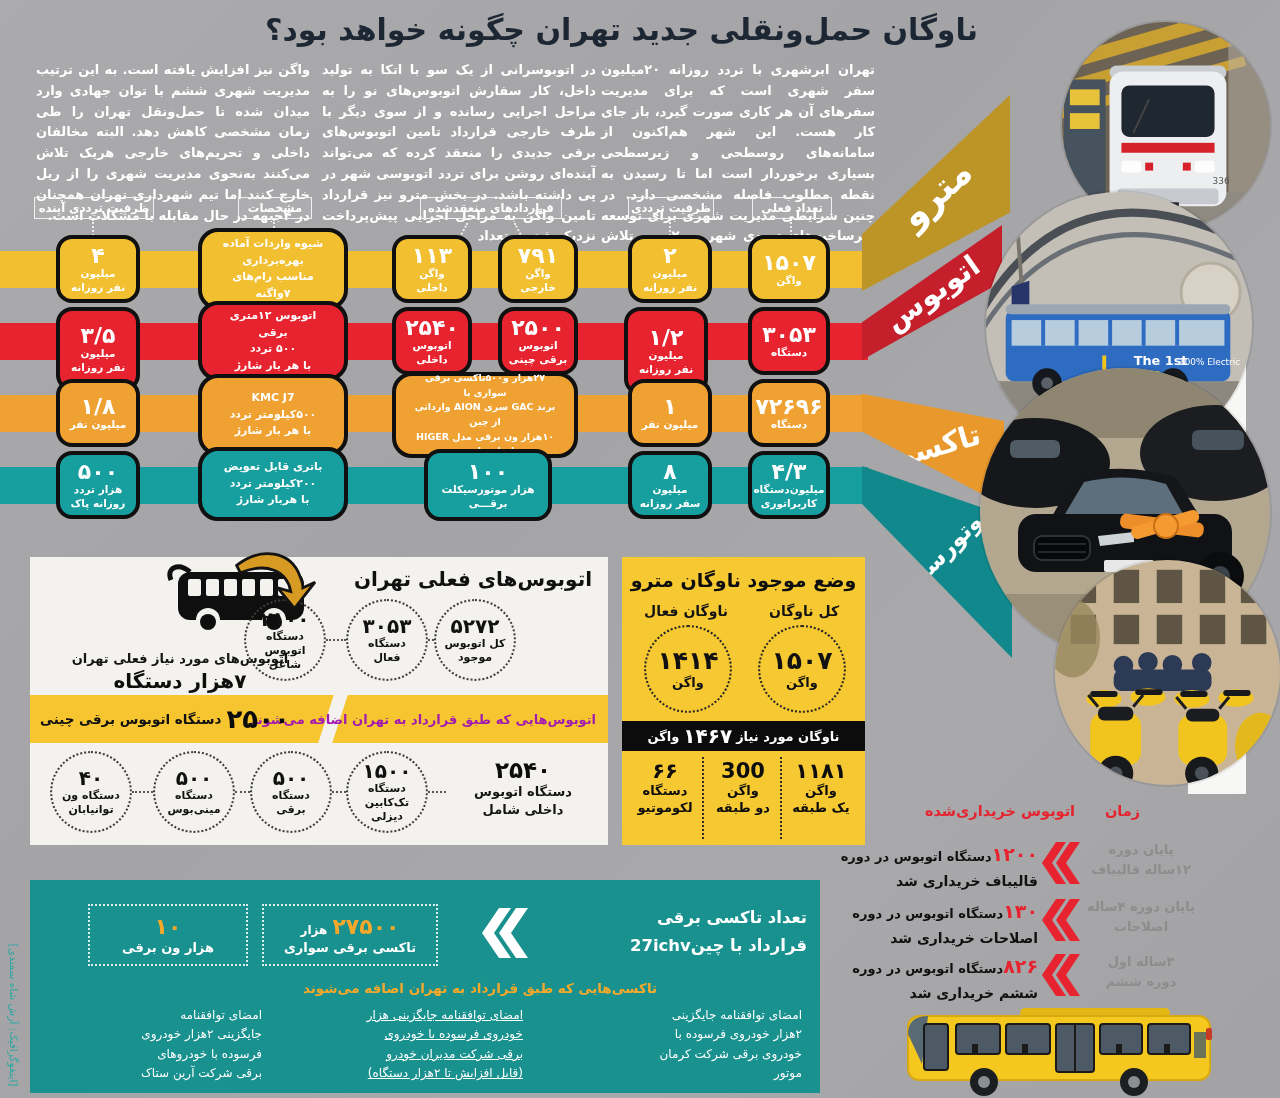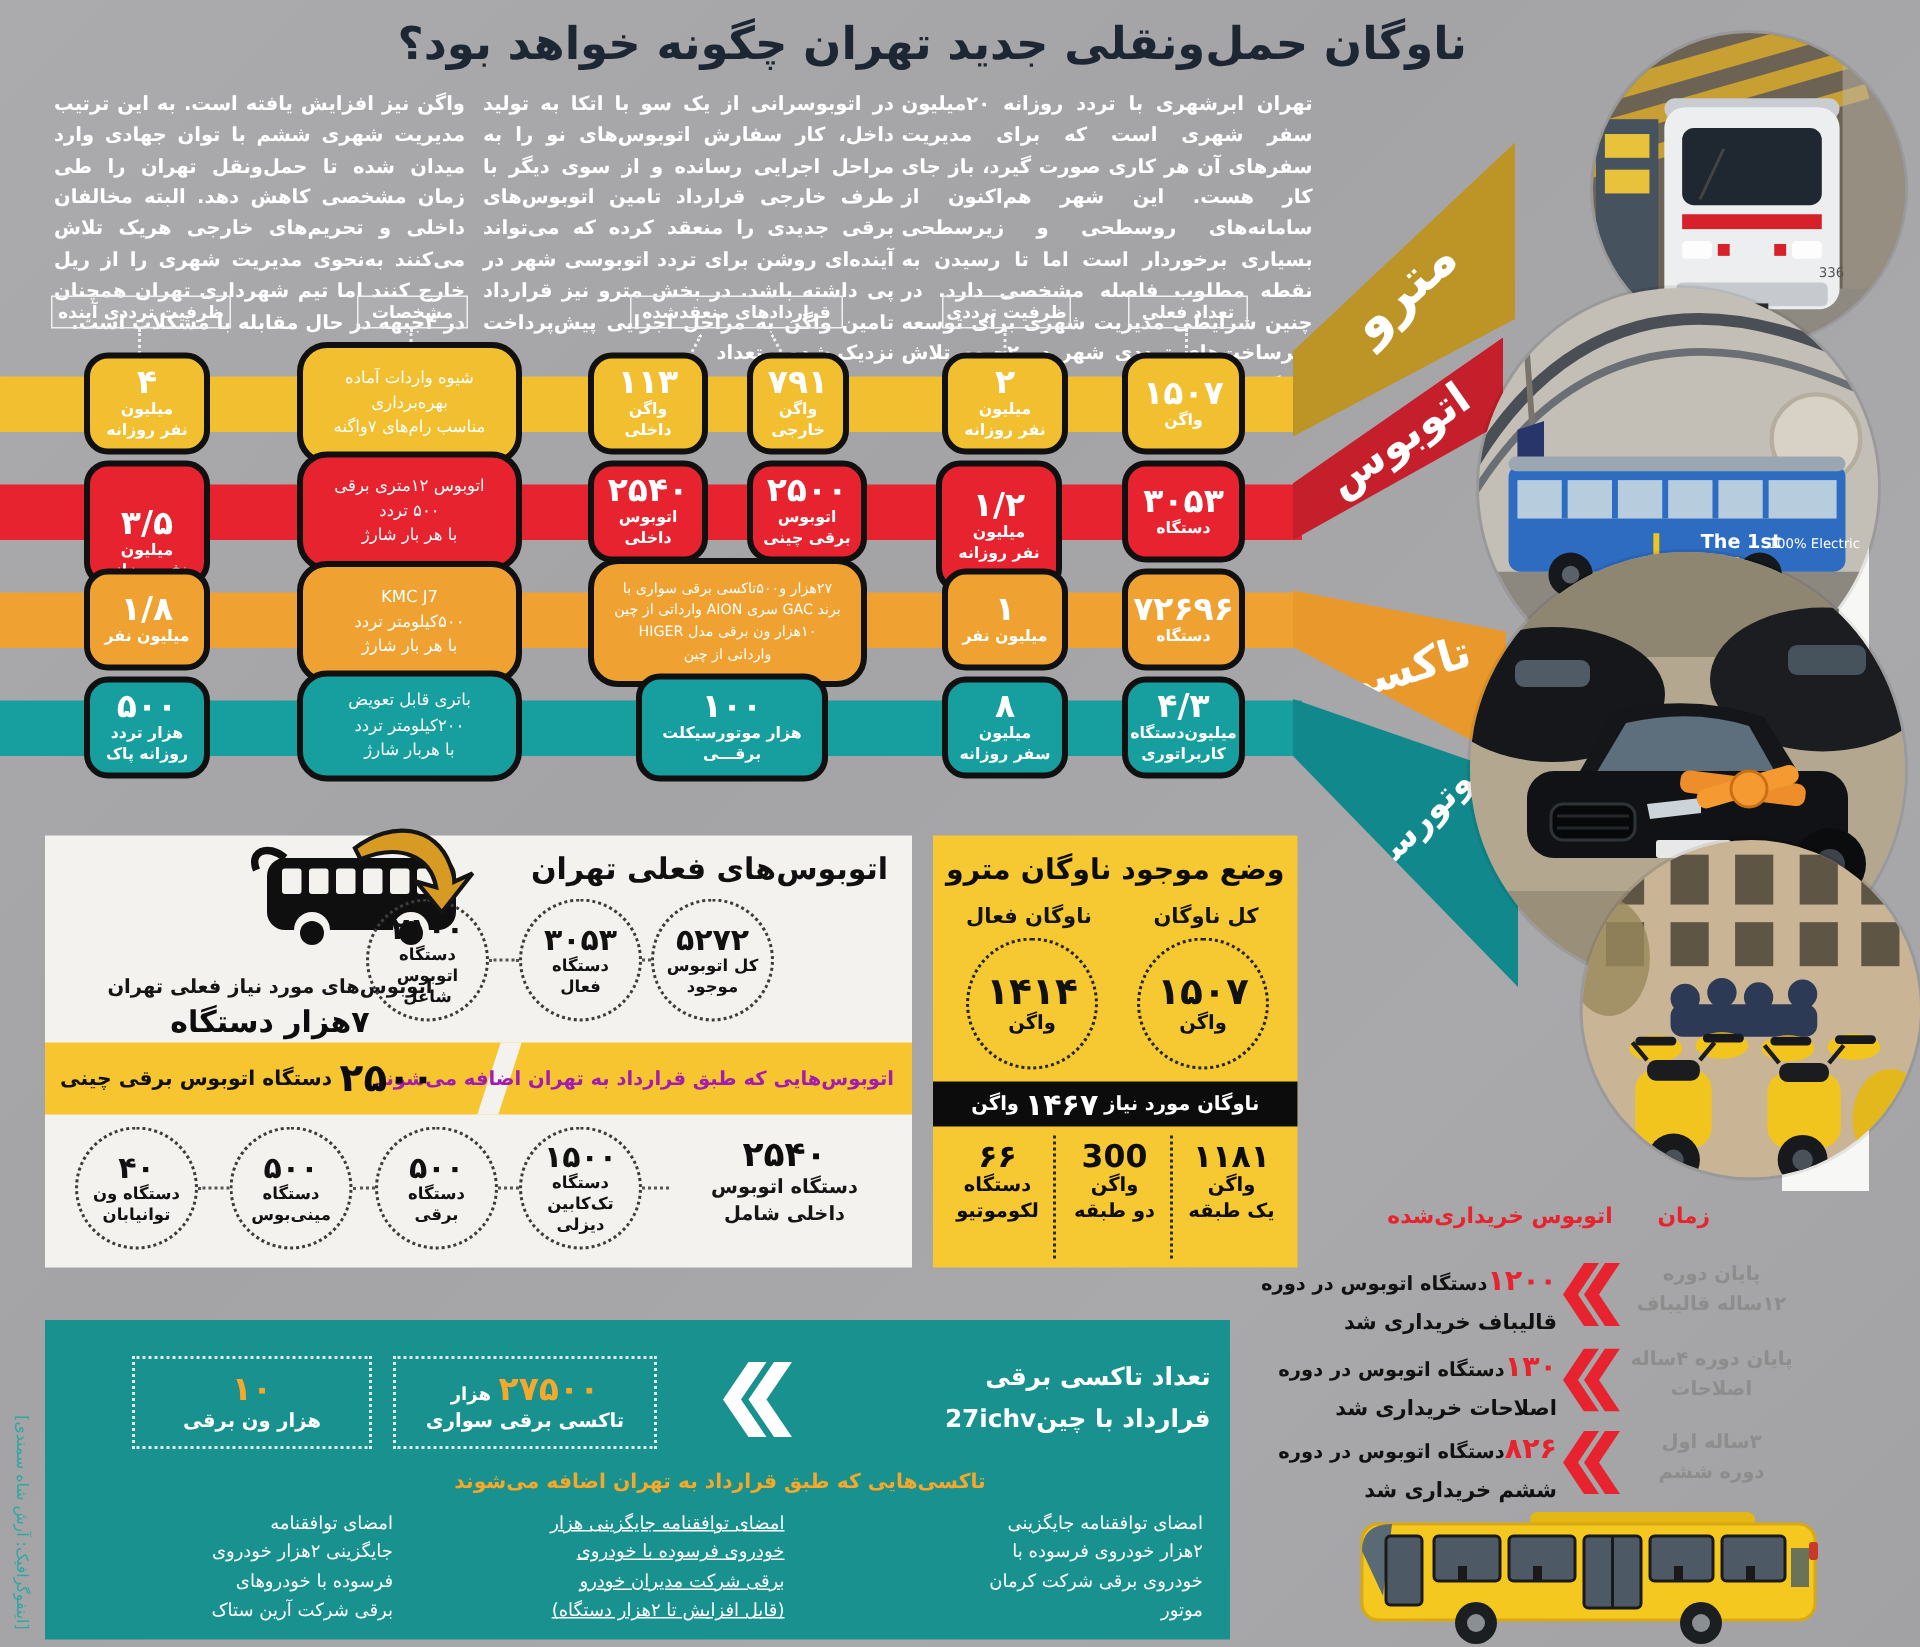--- a/index.html
+++ b/index.html
@@ -13,21 +13,21 @@
         direction:rtl;text-align:justify;}
   .chip{position:absolute;top:197px;height:20px;border:1px solid #f0f0f0;color:#fff;font-size:11.5px;font-weight:bold;
         display:flex;align-items:center;justify-content:center;direction:rtl;background:rgba(255,255,255,.07);}
   .leader{position:absolute;width:0;border-left:2px dotted rgba(255,255,255,.8);}
   .band{position:absolute;left:0;width:868px;height:37px;}
   .c-yellow{background:#f1bf2f;} .c-red{background:#e6232e;} .c-orange{background:#efa232;} .c-teal{background:#179e9e;}
   .badge{position:absolute;border:4px solid #101010;border-radius:16px;color:#fff;text-align:center;
          display:flex;flex-direction:column;align-items:center;justify-content:center;direction:rtl;box-sizing:border-box;}
   .badge .bv{font-weight:bold;font-size:22px;line-height:1.05;}
   .badge .bl{font-weight:bold;font-size:10.5px;line-height:1.25;white-space:pre-line;}
-  .badge.spec{font-size:11px;font-weight:normal;line-height:1.5;white-space:pre-line;border-radius:20px;padding:13px;}
+  .badge.spec{font-size:11px;font-weight:bold;line-height:1.5;white-space:pre-line;border-radius:20px;padding:13px;}
   .badge.spec.small{font-size:9.5px;line-height:1.55;}
   .ribbon{position:absolute;display:flex;align-items:center;justify-content:center;}
   .ribbon .rl{color:#fff;font-weight:bold;white-space:nowrap;}
   .photo{position:absolute;border-radius:50%;overflow:hidden;box-shadow:0 0 0 2px rgba(0,0,0,.08);}
   .photo svg{display:block;width:100%;height:100%;}
   .sidestrip{position:absolute;left:1188px;top:336px;width:58px;height:458px;background:#f7f7f5;}
   .sidecap{position:absolute;left:1246px;top:338px;width:454px;height:58px;transform:rotate(90deg);transform-origin:left top;
            display:flex;align-items:center;justify-content:center;direction:rtl;color:#77787a;font-size:19px;font-weight:bold;letter-spacing:.5px;}
   .panel-white{position:absolute;left:30px;top:557px;width:578px;height:288px;background:#f3f2ef;}
   .panel-yellow{position:absolute;left:622px;top:557px;width:243px;height:288px;background:#f6c832;}
@@ -83,21 +83,21 @@
 
   <div class="badge c-yellow" style="left:748px;top:235px;width:82px;height:68px;">
     <div class="bv">۱۵۰۷</div>
     <div class="bl">واگن</div>
   </div>
   <div class="badge c-yellow" style="left:628px;top:235px;width:84px;height:68px;">
     <div class="bv">۲</div>
     <div class="bl">میلیون
 نفر روزانه</div>
   </div>
-  <div class="badge c-yellow" style="left:498px;top:235px;width:68px;height:68px;">
+  <div class="badge c-yellow" style="left:498px;top:235px;width:80px;height:68px;">
     <div class="bv">۷۹۱</div>
     <div class="bl">واگن
 خارجی</div>
   </div>
   <div class="badge c-yellow" style="left:392px;top:235px;width:80px;height:68px;">
     <div class="bv">۱۱۳</div>
     <div class="bl">واگن
 داخلی</div>
   </div>
   <div class="badge spec c-yellow" style="left:198px;top:228px;width:150px;height:82px;">شیوه واردات آماده
@@ -124,21 +124,21 @@
 برقی چینی</div>
   </div>
   <div class="badge c-red" style="left:392px;top:307px;width:80px;height:68px;">
     <div class="bv">۲۵۴۰</div>
     <div class="bl">اتوبوس
 داخلی</div>
   </div>
   <div class="badge spec c-red" style="left:198px;top:301px;width:150px;height:80px;">اتوبوس ۱۲متری برقی
 ۵۰۰ تردد
 با هر بار شارژ</div>
-  <div class="badge c-red" style="left:56px;top:307px;width:84px;height:84px;justify-content:flex-end;">
+  <div class="badge c-red" style="left:56px;top:307px;width:84px;height:84px;">
     <div class="bv">۳/۵</div>
     <div class="bl">میلیون
 نفر روزانه</div>
   </div>
 
   <div class="badge c-orange" style="left:748px;top:379px;width:82px;height:68px;">
     <div class="bv">۷۲۶۹۶</div>
     <div class="bl">دستگاه</div>
   </div>
   <div class="badge c-orange" style="left:628px;top:379px;width:84px;height:68px;">

